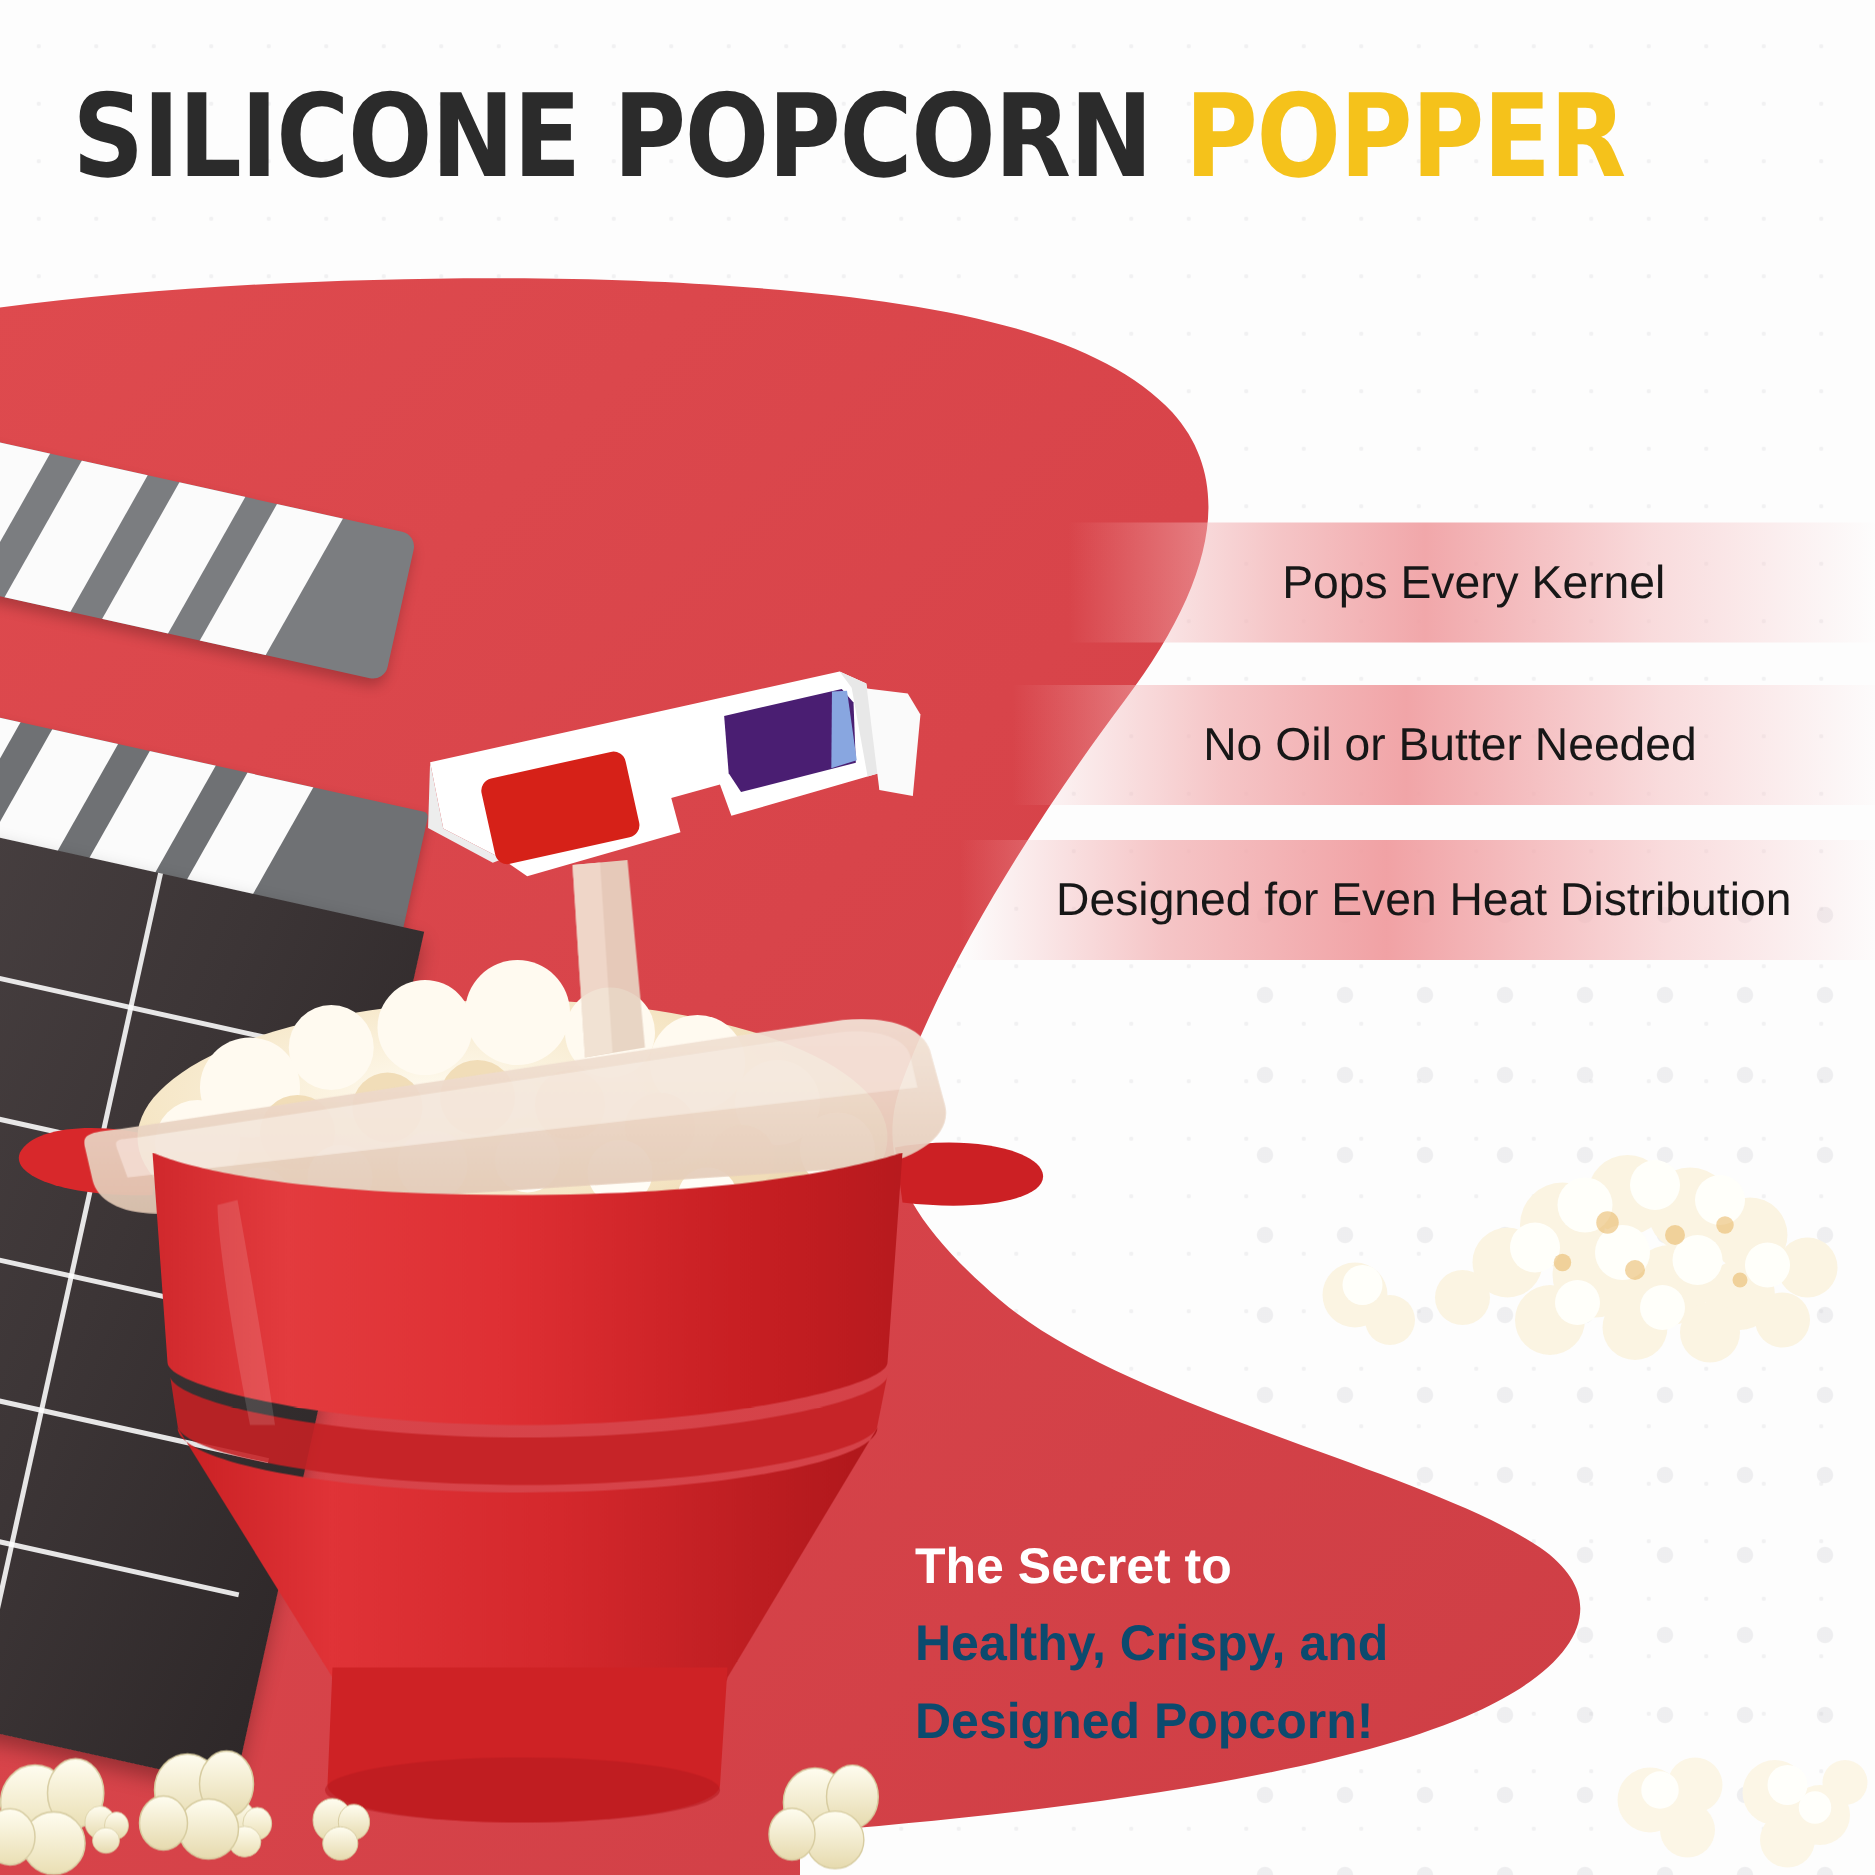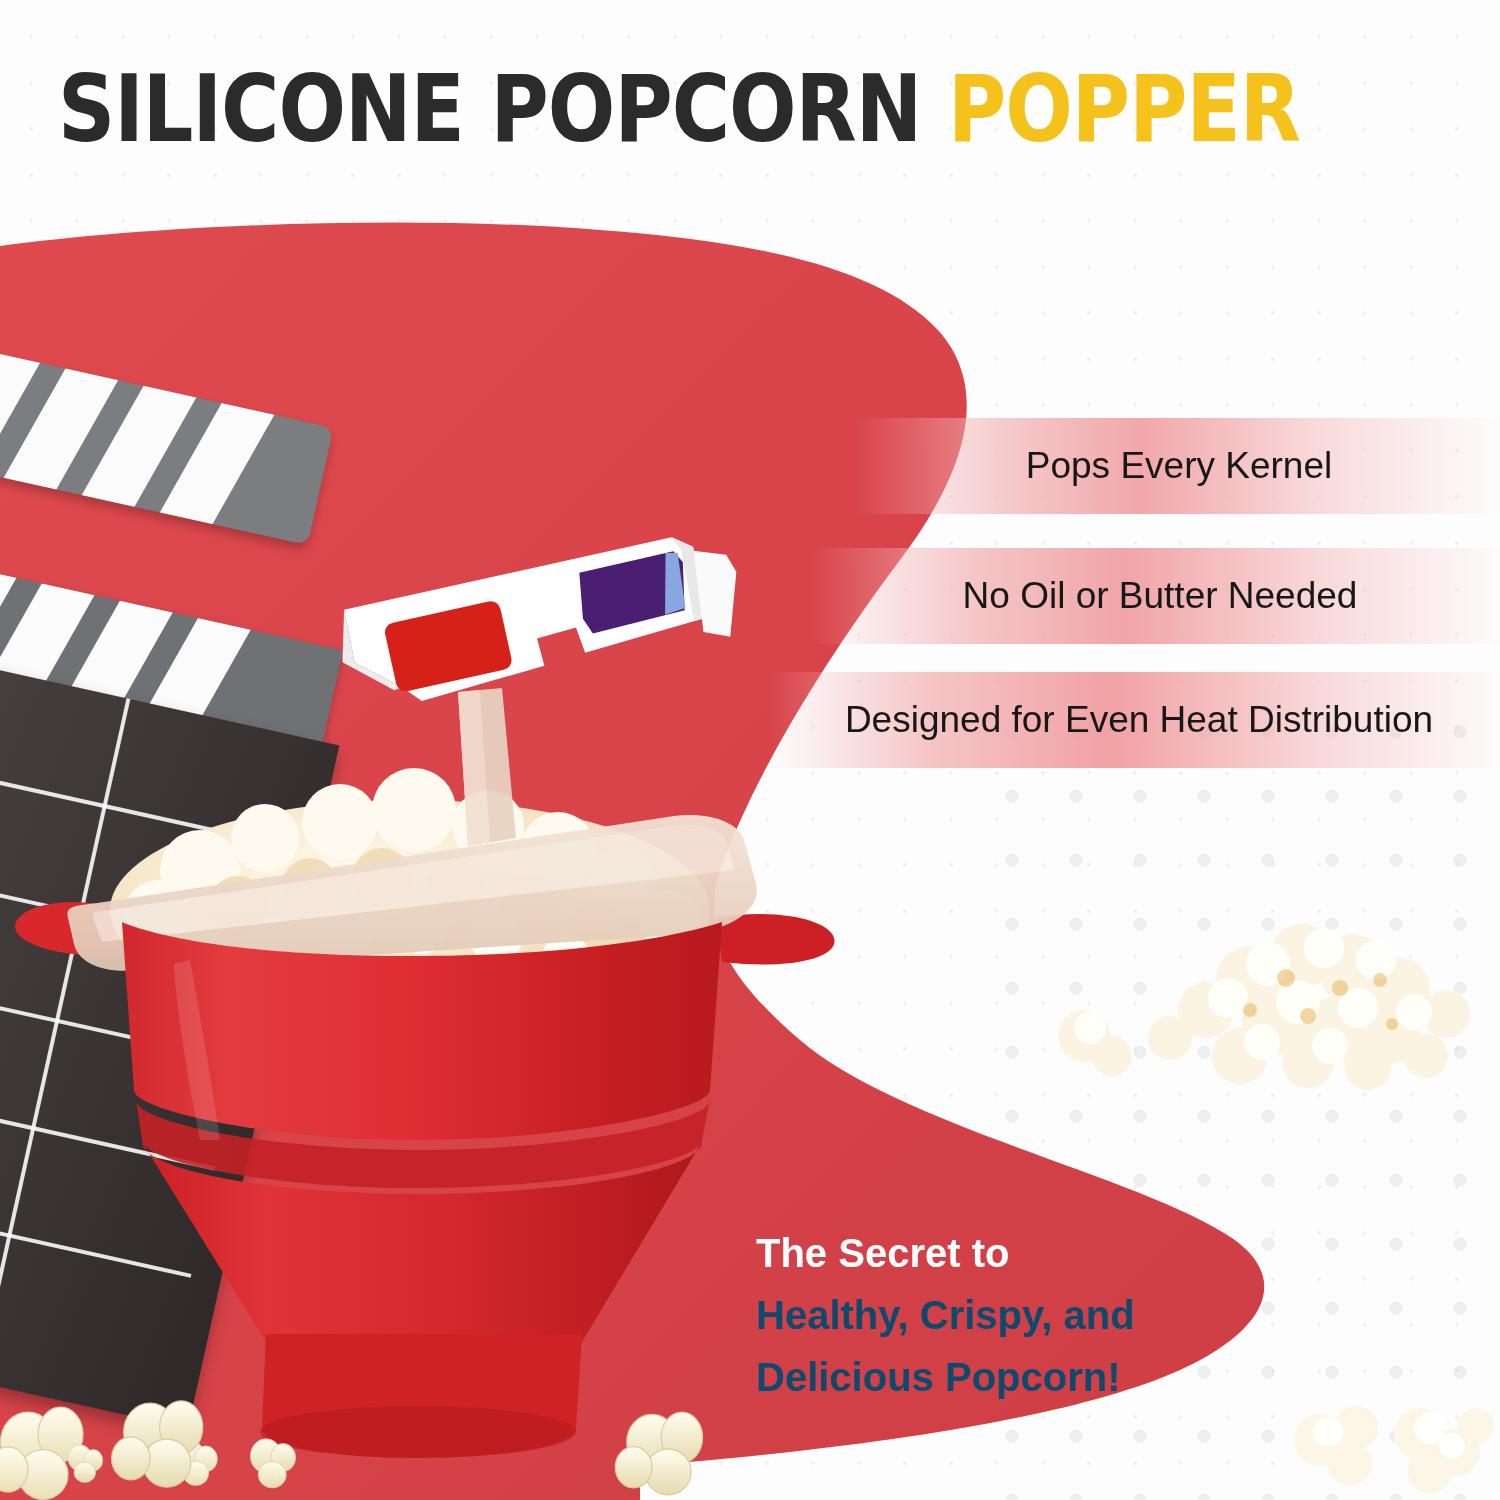--- a/index.html
+++ b/index.html
@@ -74,21 +74,21 @@
         rgba(255,255,255,0) 0%, rgba(243,181,183,.78) 24%,
         rgba(240,158,161,.93) 45%, rgba(246,196,198,.6) 74%,
         rgba(255,255,255,0) 100%);}
   #feat2{left:768px;top:672px;width:742px;}
   #feat2 .bg{background:linear-gradient(90deg,
         rgba(255,255,255,0) 0%, rgba(243,181,183,.78) 22%,
         rgba(240,156,159,.94) 46%, rgba(246,195,197,.58) 76%,
         rgba(255,255,255,0) 100%);}
 
   
-  .tagline{position:absolute;left:756px;top:1222px;z-index:45;
+  .tagline{position:absolute;left:732px;top:1222px;z-index:45;
            font-size:40px;line-height:62px;font-weight:600;
            font-family:"Liberation Sans","DejaVu Sans",sans-serif;}
   .tagline .l1{color:#ffffff;display:block;}
   .tagline .l2,.tagline .l3{color:#0c4a6e;display:block;}
 
   
   .pop-pile{position:absolute;z-index:28;}
 </style>
 </head>
 <body>
@@ -387,16 +387,16 @@
         <ellipse cx="26" cy="-4" rx="18" ry="22"></ellipse>
         <ellipse cx="14" cy="26" rx="20" ry="20"></ellipse>
         <ellipse cx="-16" cy="22" rx="16" ry="18"></ellipse>
       </g>
     </g>
   </svg>
 
   <div class="tagline">
     <span class="l1">The Secret to</span>
     <span class="l2">Healthy, Crispy, and</span>
-    <span class="l3">Delicious Popcorn!</span>
+    <span class="l3">Designed Popcorn!</span>
   </div>
 
 </div>
 
 </body></html>

